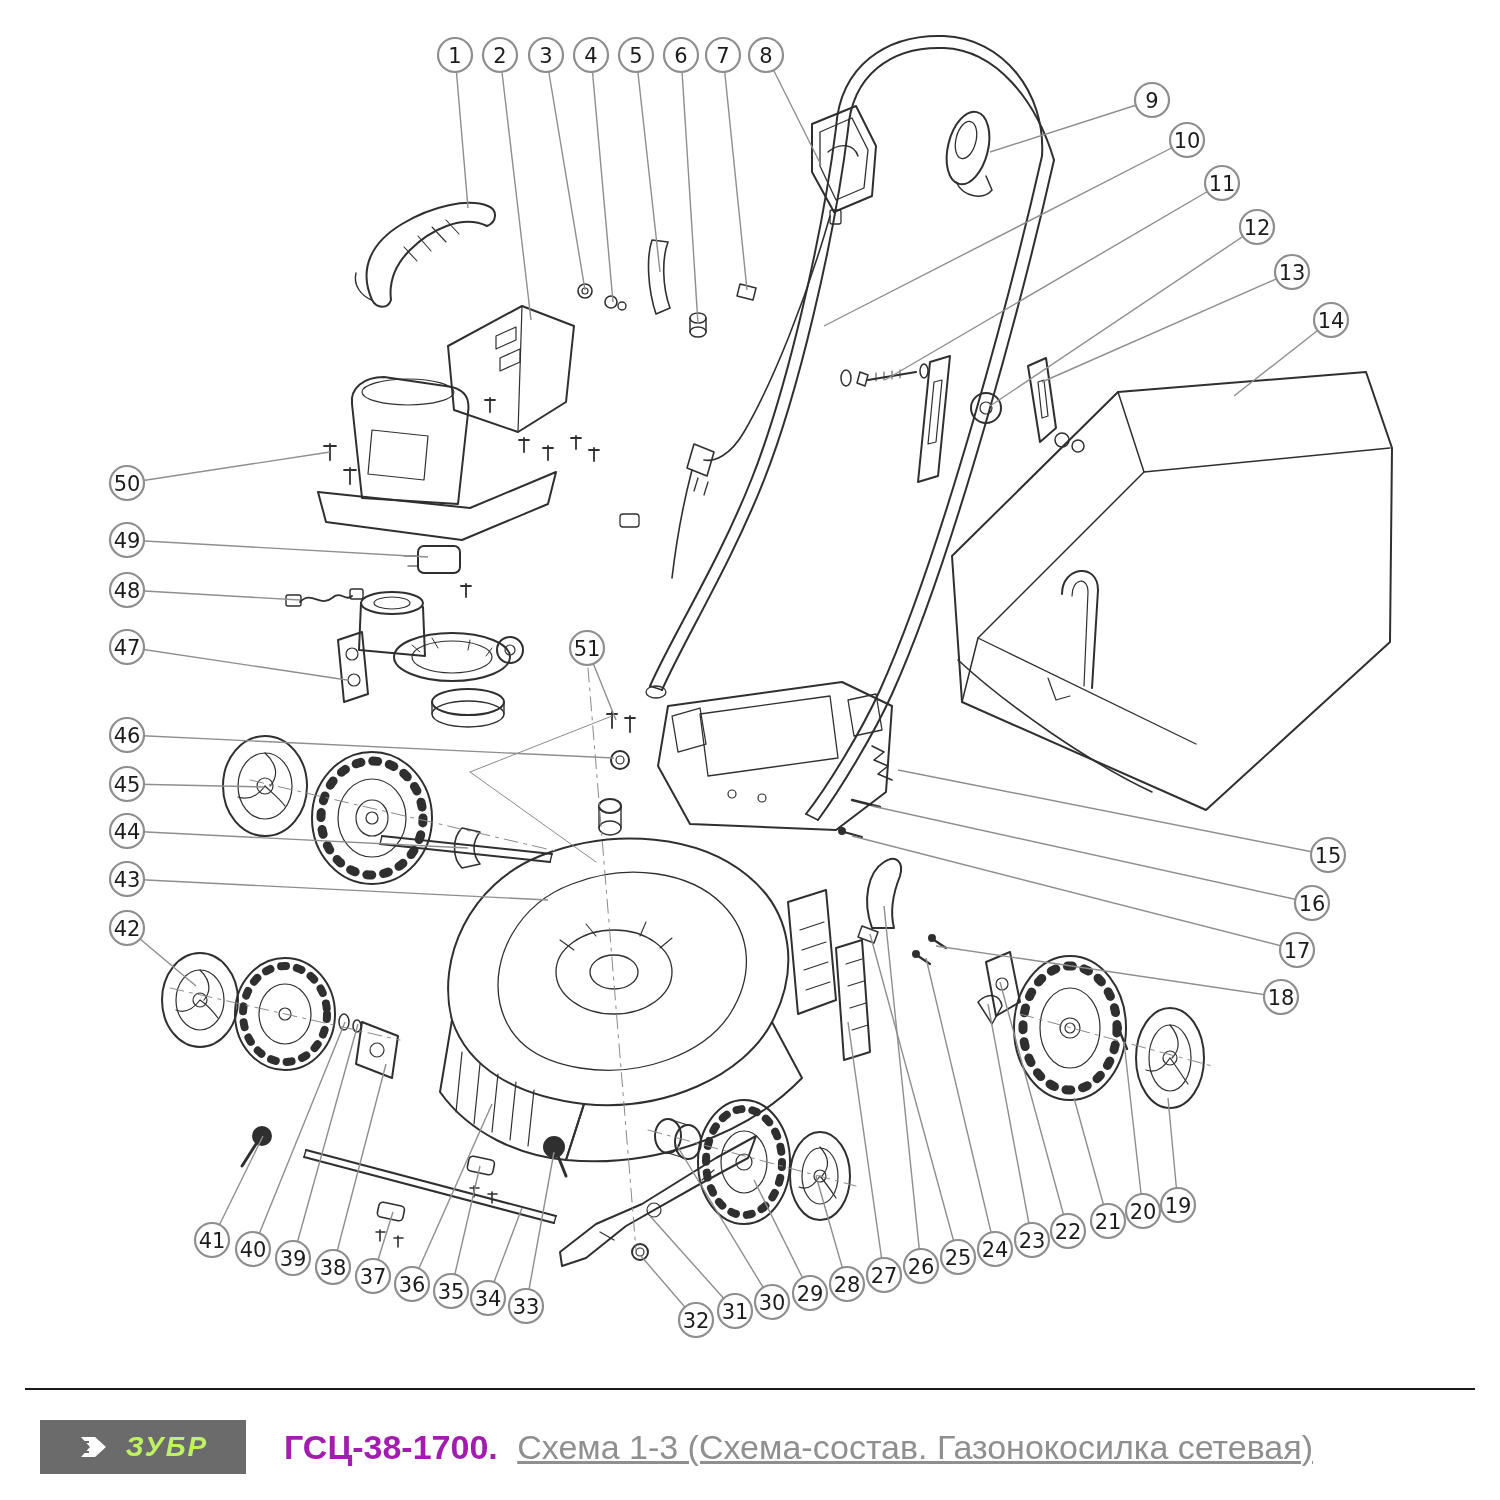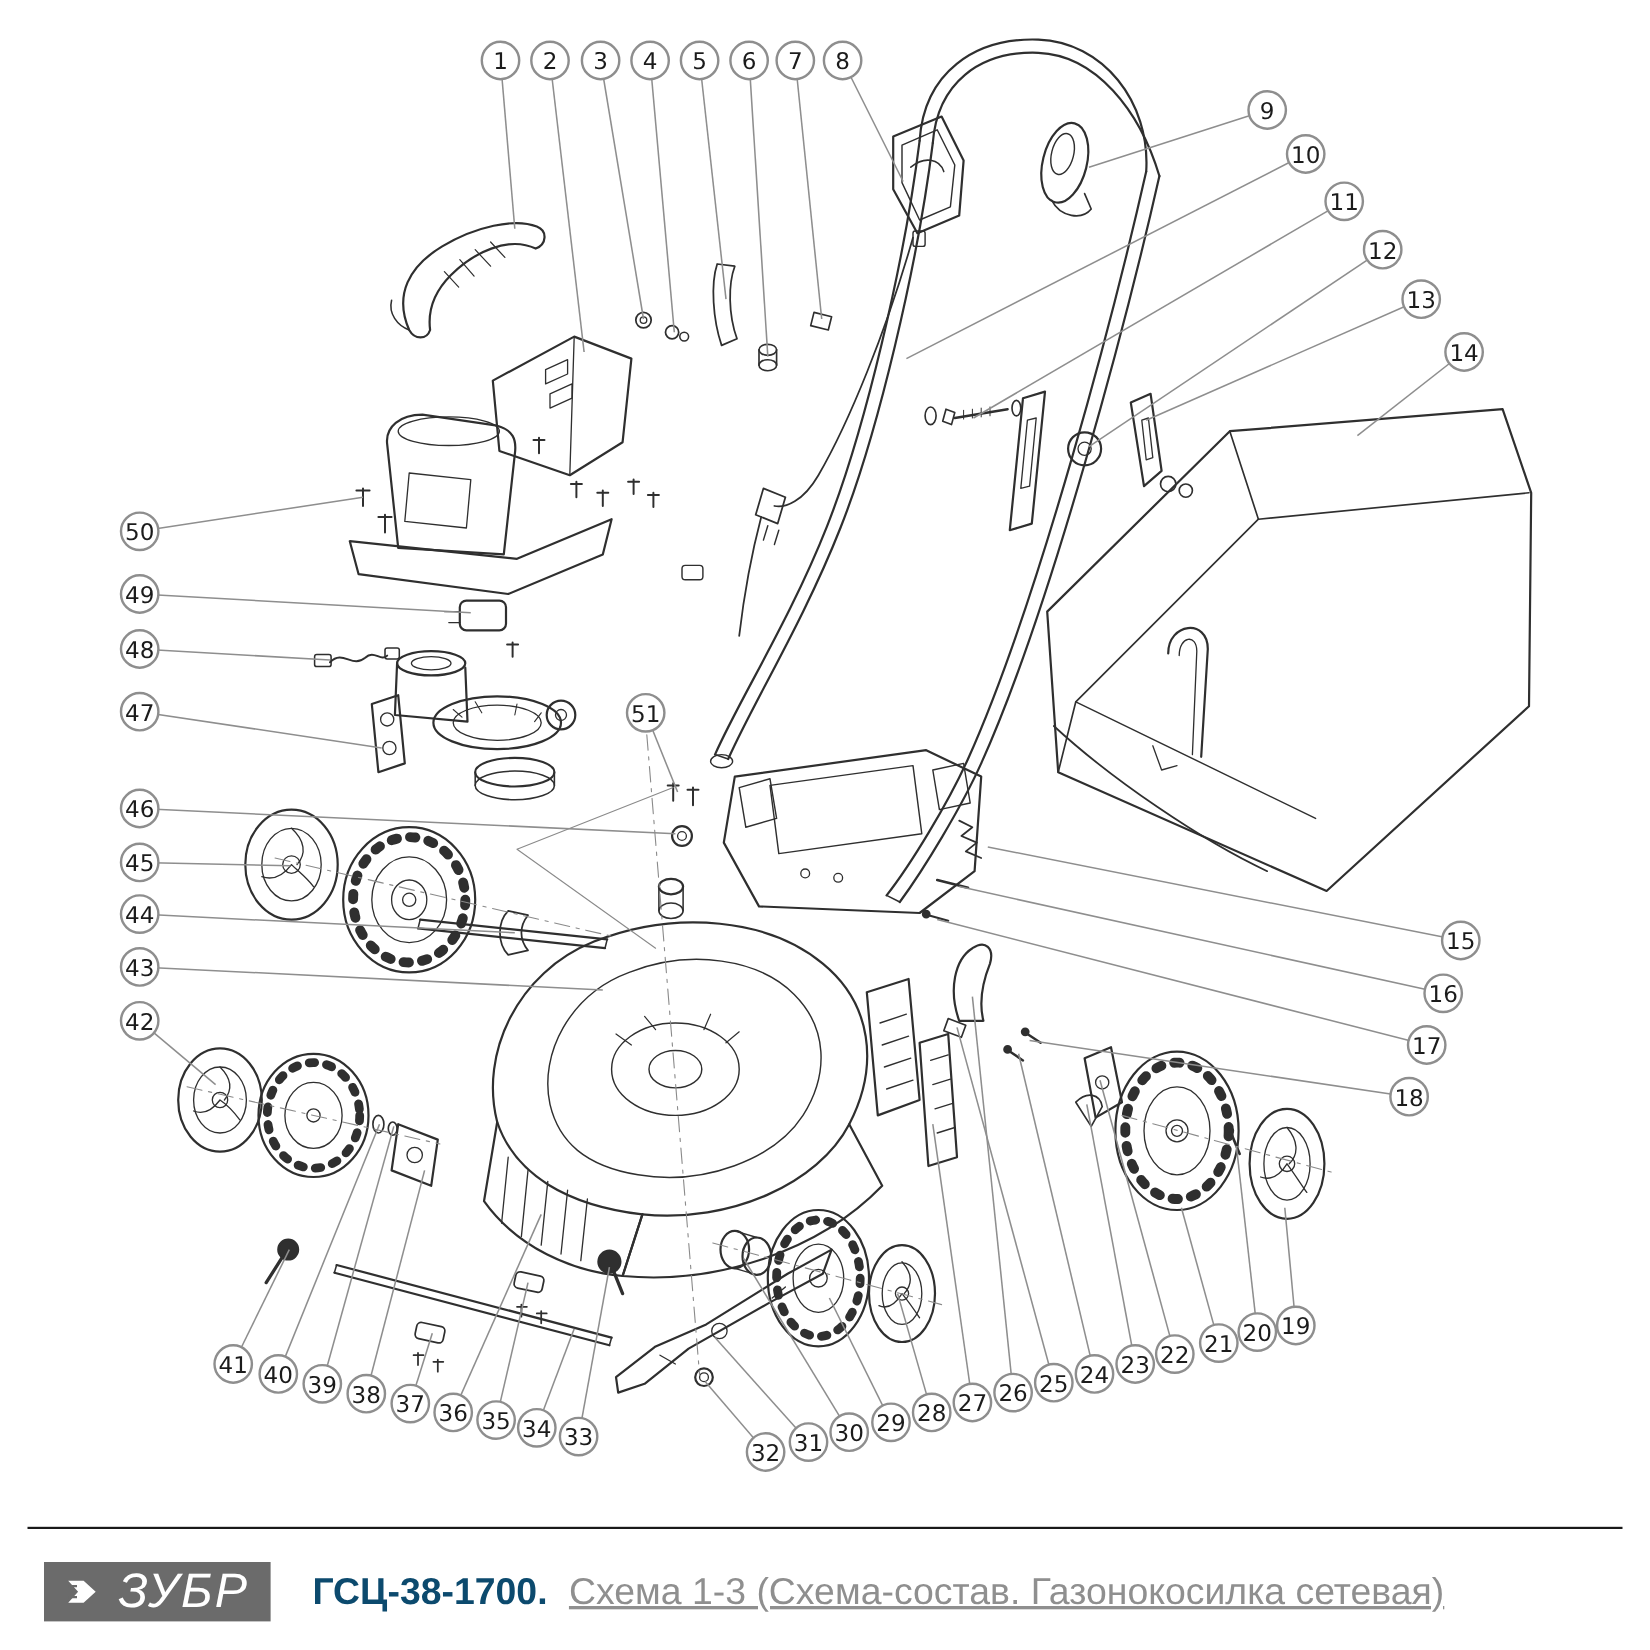--- a/index.html
+++ b/index.html
@@ -7,23 +7,23 @@
         font-family:"Liberation Sans",sans-serif;}
   .diagram-svg{position:absolute;left:0;top:0;}
   #leader-lines line{stroke:#8e8e8e;stroke-width:1.4;}
   #callout-circles circle{fill:#fff;stroke:#8e8e8e;stroke-width:2.2;}
   #callout-circles text{font-family:"DejaVu Sans",sans-serif;font-size:21px;fill:#1b1b1b;
         text-anchor:middle;dominant-baseline:central;}
   .footer-rule{position:absolute;left:25px;right:25px;top:1388px;border-top:2px solid #1a1a1a;}
   .footer-row{position:absolute;left:40px;top:1420px;right:30px;display:flex;align-items:center;gap:38px;}
   .brand-badge{width:206px;height:54px;background:#6b6b6b;display:flex;align-items:center;
         justify-content:center;gap:10px;flex:0 0 auto;}
-  .brand-text{color:#ffffff;font-weight:normal;font-style:italic;font-size:44px;letter-spacing:2px;}
+  .brand-text{color:#bef264;font-weight:bold;font-style:italic;font-size:28px;letter-spacing:2px;}
   .footer-title{font-size:34px;white-space:nowrap;}
-  .title-code{font-weight:bold;color:#0c4a6e;}
+  .title-code{font-weight:bold;color:#a21caf;}
   .title-rest{color:#8f8f8f;margin-left:10px;text-decoration:underline;}
 </style>
 </head>
 <body>
 
 <div class="page">
 
   <svg class="diagram-svg" width="1500" height="1500" viewBox="0 0 1500 1500">
 
     <g stroke="#2f2f2f" fill="none" stroke-width="2" stroke-linecap="round" stroke-linejoin="round">

